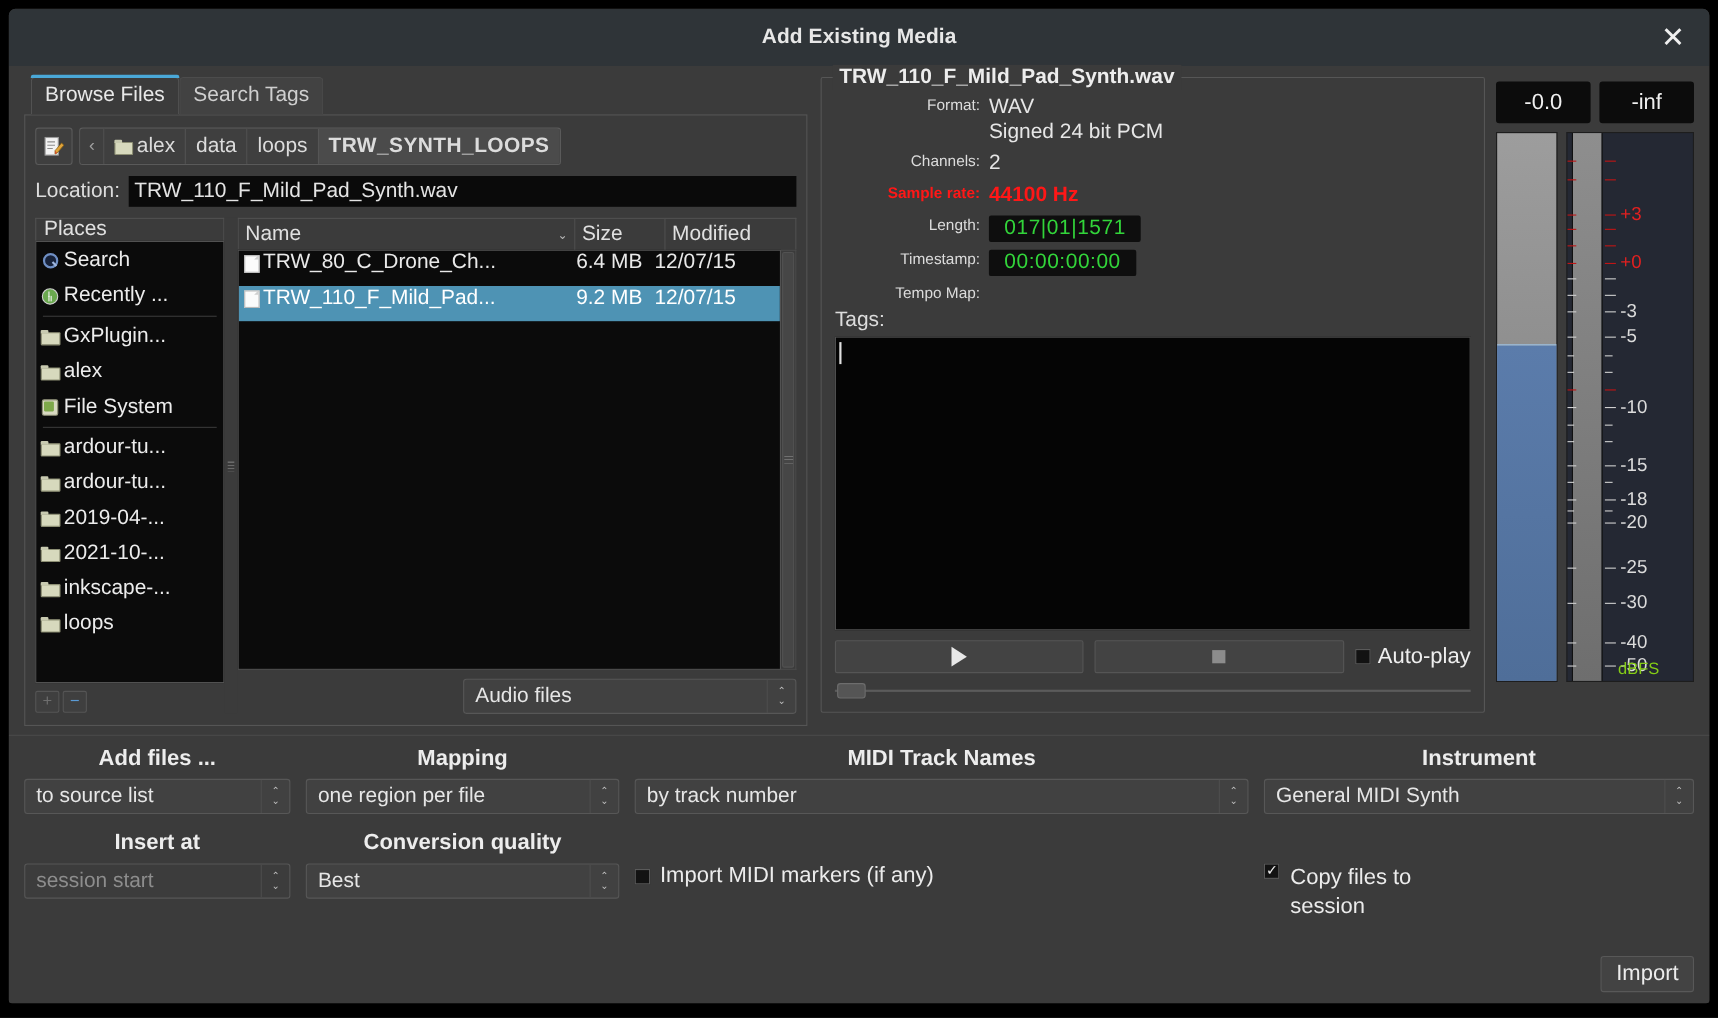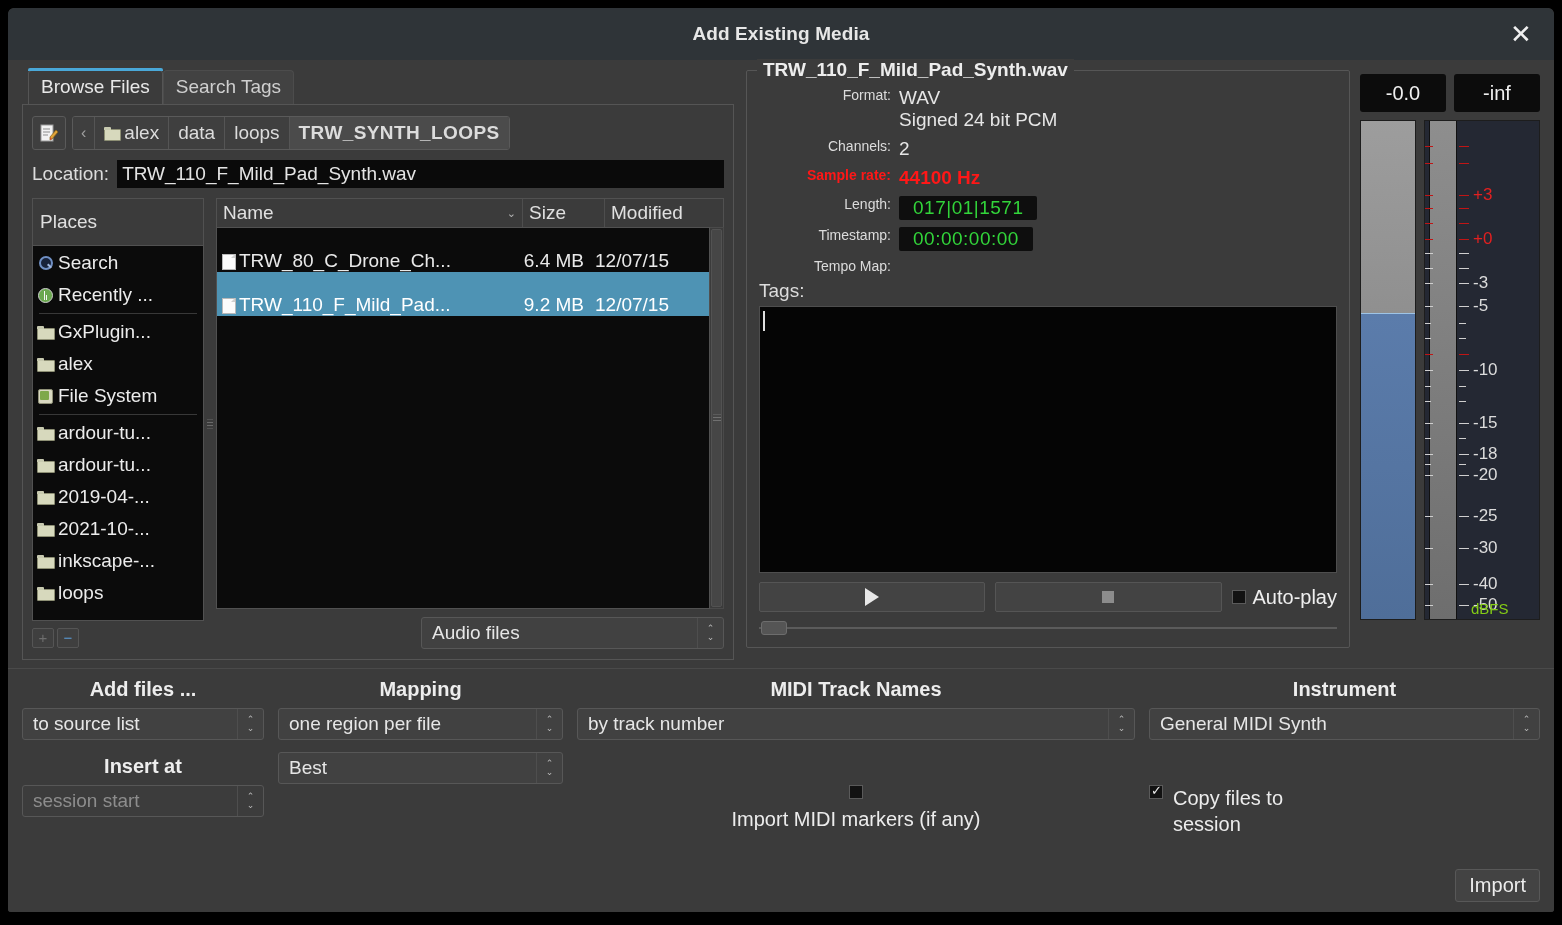--- a/index.html
+++ b/index.html
@@ -120,21 +120,21 @@
     flex: 1 1 auto; height: 28px; background: #0a0a0a;
     color: #e4e4e4; font-size: 19px;
     border: none; outline: none; padding: 0 5px;
     font-family: "Liberation Sans", sans-serif;
   }
   .panes { display: flex; gap: 0; margin-top: 9px; flex: 1 1 auto; min-height: 0; }
   
   .places-col { width: 172px; flex: 0 0 172px; display: flex; flex-direction: column; }
   .places-head {
     background: #3b3b3b; border: 1px solid #515151; border-bottom: none;
-    color: #e0e0e0; font-size: 19px; padding: 2px 7px; height: 47px;
+    color: #e0e0e0; font-size: 19px; padding: 2px 7px; height: 21px;
     display: flex; align-items: center;
   }
   .places-list {
     background: #0b0b0b; border: 1px solid #515151;
     flex: 1 1 auto; overflow: hidden; padding-top: 1px;
   }
   .place-row {
     display: flex; align-items: center; gap: 5px;
     height: 32px; padding: 0 4px; color: #ececec; font-size: 19px;
     cursor: pointer; white-space: nowrap;
@@ -204,21 +204,21 @@
   .fh.name { flex: 1 1 auto; justify-content: space-between; }
   .fh.size { width: 82px; flex: 0 0 82px; }
   .fh.mod { width: 118px; flex: 0 0 118px; border-right: none; }
   .sort-caret { color: #b5b5b5; font-size: 11px; }
   .file-list-wrap { display: flex; flex: 1 1 auto; min-height: 0; }
   .file-list {
     flex: 1 1 auto; background: #0b0b0b; border: 1px solid #515151;
     overflow: hidden; min-width: 0;
   }
   .file-row {
-    display: flex; align-items: flex-end; height: 44px;
+    display: flex; align-items: flex-start; height: 32px;
     font-size: 19px; color: #e9e9e9; cursor: pointer;
   }
   .file-row.selected { background: #4e93b4; color: #ffffff; }
   .fr-name {
     flex: 1 1 auto; display: flex; align-items: center; gap: 4px;
     padding-left: 5px; min-width: 0; white-space: nowrap; overflow: hidden;
   }
   .fr-size { width: 82px; flex: 0 0 82px; text-align: right; padding-right: 7px; }
   .fr-mod  { width: 118px; flex: 0 0 118px; padding-left: 4px; }
   .doc-ico { width: 13px; height: 16px; flex: 0 0 13px; position: relative; }
@@ -368,21 +368,21 @@
     grid-template-columns: 242px 285px 558px 1fr;
     column-gap: 14px;
   }
   .opt-head {
     text-align: center; font-size: 20px; font-weight: bold; color: #ededed;
     padding: 3px 0 7px 0;
   }
   .combo-wide { width: 100%; }
   .combo.disabled { color: #8d8d8d; background: #3c3c3c; }
   .opt-row2 { margin-top: 12px; }
-  .inline-chk { display: flex; align-items: center; gap: 9px; cursor: pointer; flex-direction: column; }
+  .inline-chk { display: flex; align-items: center; gap: 9px; cursor: pointer; }
   .inline-chk .lbl { font-size: 20px; color: #ececec; }
   .copy-chk { display: flex; align-items: flex-start; gap: 10px; cursor: pointer; }
   .copy-chk .lbl { font-size: 20px; color: #ececec; line-height: 26px; max-width: 180px; }
   .footer { flex: 1 1 auto; position: relative; }
   .import-btn {
     position: absolute; right: 14px; bottom: 10px;
     background: #434343; border: 1px solid #585858; border-radius: 3px;
     color: #ececec; font-size: 20px; padding: 4px 13px; cursor: pointer;
   }
 </style>
@@ -801,20 +801,21 @@
           <div class="opt-head">Insert at</div>
           <div class="combo combo-wide disabled">
             <span>session start</span>
             <span class="arrows">
                 <span>⌃</span>
                 <span>⌄</span>
               </span>
           </div>
         </div>
         <div>
+          <div class="opt-head">Conversion quality</div>
           <div class="combo combo-wide">
             <span>Best</span>
             <span class="arrows">
                 <span>⌃</span>
                 <span>⌄</span>
               </span>
           </div>
         </div>
         <div>
           <div class="opt-head">&nbsp;</div>

